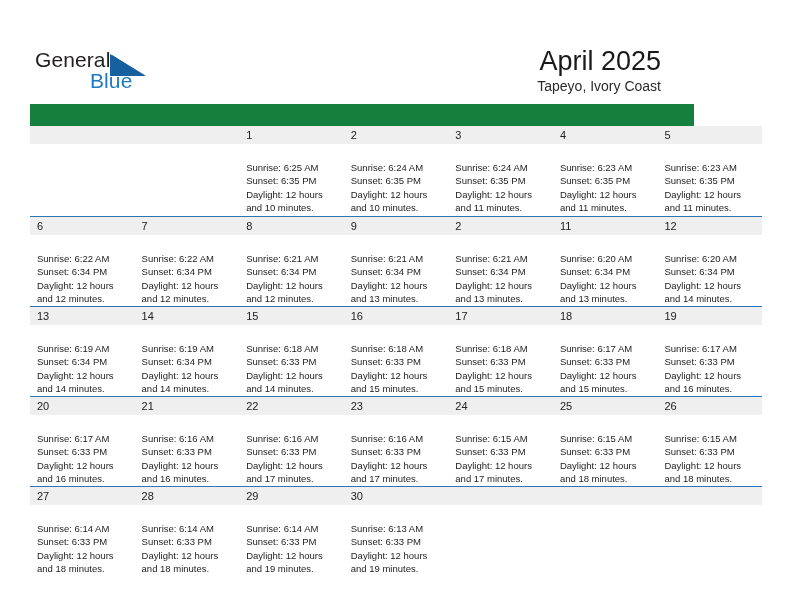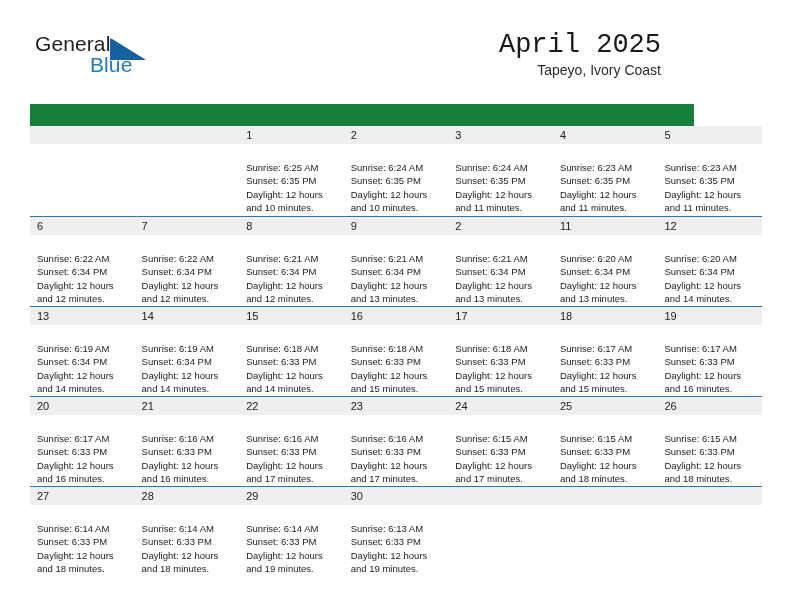--- a/index.html
+++ b/index.html
@@ -17,21 +17,21 @@
     position: relative;
     width: 792px;
     height: 612px;
     box-sizing: border-box;
   }
 
   
   .header {
     position: absolute;
     left: 0;
-    top: 0;
+    top: 16px;
     width: 696px;
     height: 98px;
   }
   .brand {
     position: absolute;
     left: 35px;
     top: 32px;
     width: 150px;
     height: 50px;
   }
@@ -68,21 +68,20 @@
     top: 28px;
     text-align: right;
   }
   .cal-title {
     font-size: 27px;
     color: #1a1a1a;
     line-height: 34px;
     white-space: nowrap;
     font-weight: normal;
     margin: 0;
-    font-family: Liberation Mono, monospace;
   }
   .cal-subtitle {
     font-size: 14px;
     color: #2b2b2b;
     line-height: 17px;
     white-space: nowrap;
   }
 
   
   .calendar {

